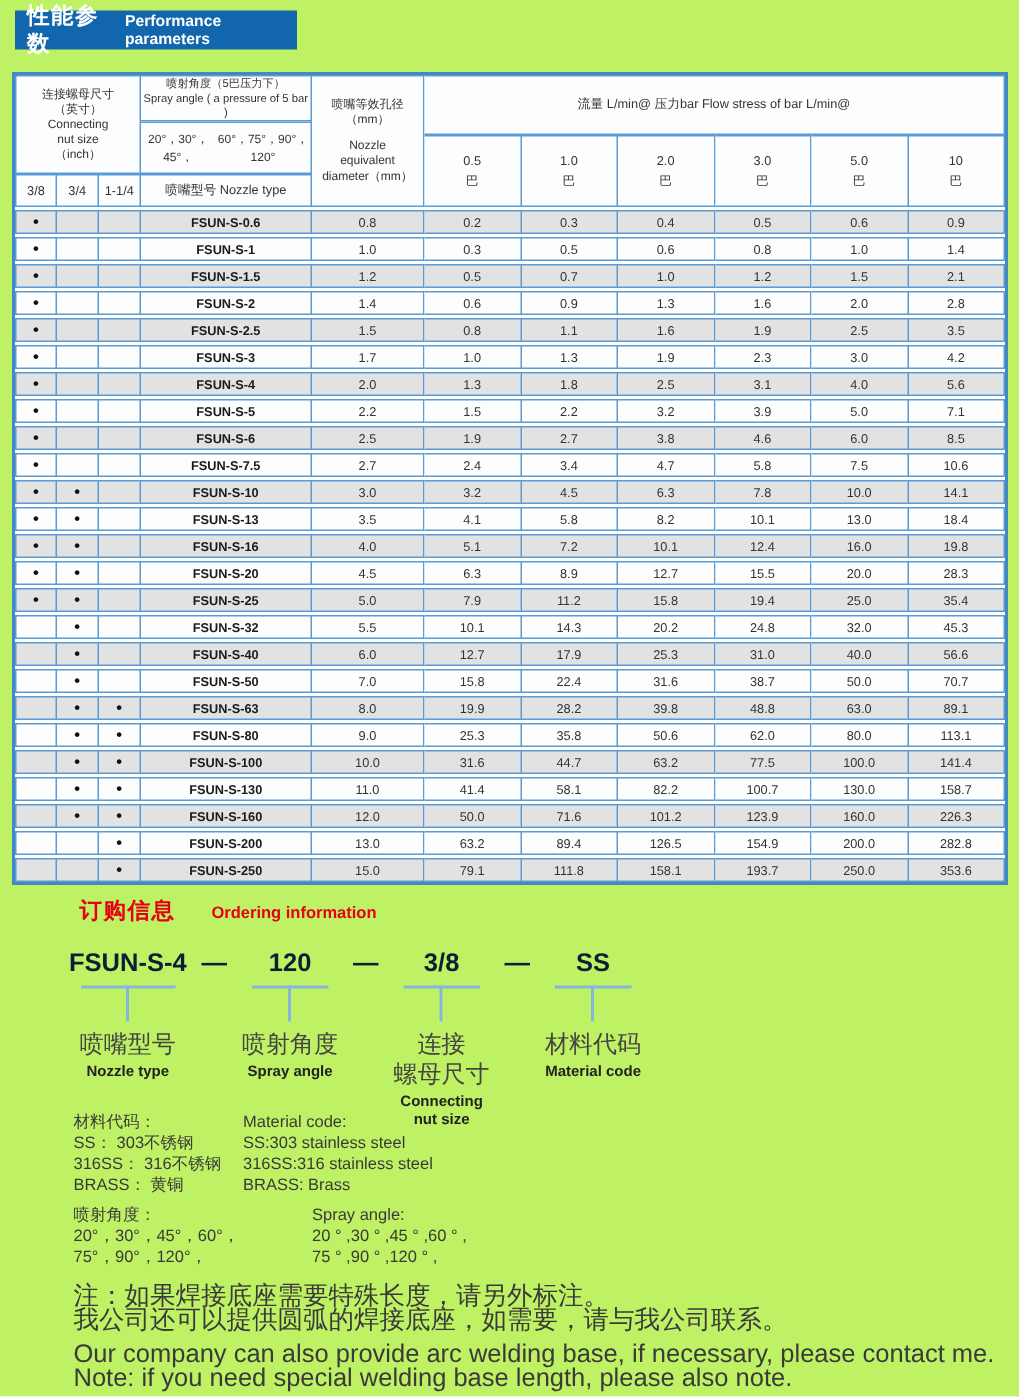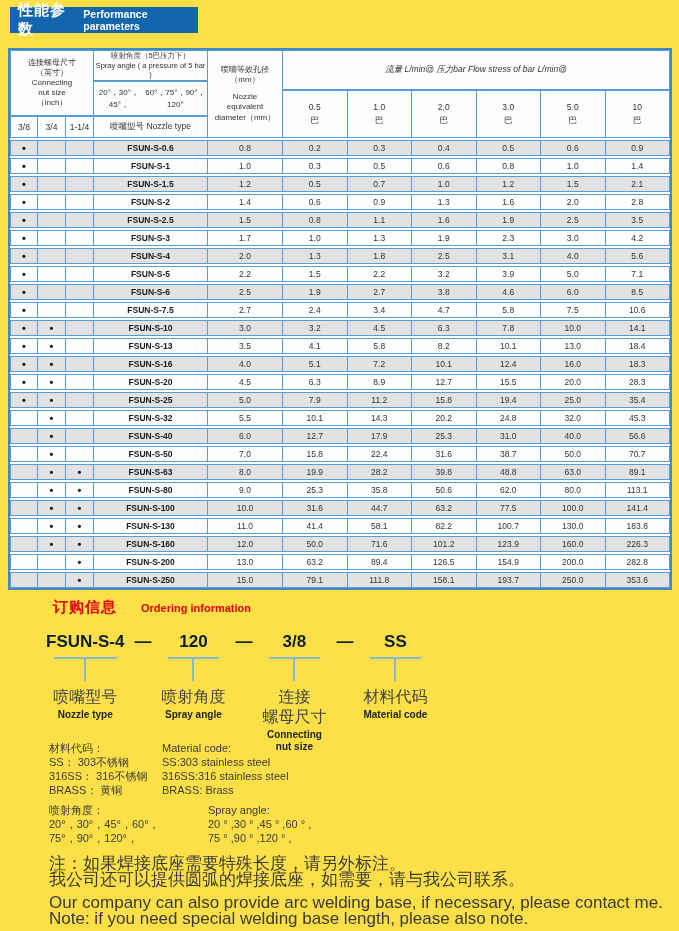--- a/index.html
+++ b/index.html
@@ -1,18 +1,18 @@
 <!DOCTYPE html>
 <html><head>
 <meta charset="utf-8">
 <style>
   * { margin:0; padding:0; box-sizing:border-box; }
   html,body { background:#fff; }
   body { font-family:"Liberation Sans","DejaVu Sans",sans-serif; color:#333; }
-  .page { position:relative; width:679px; height:931px; background:#fde047; overflow:hidden; }
+  .page { position:relative; width:679px; height:931px; background:#bef264; overflow:hidden; }
 
   
   .title-badge { position:absolute; left:10px; top:7px; width:188px; height:26px;
     background:#1266ad; color:#fff; display:flex; align-items:center; padding-left:8px; gap:6px; }
   .title-badge .zh { font-size:15px; font-weight:bold; letter-spacing:1px; }
   .title-badge .en { font-size:10.5px; font-weight:bold; }
 
   
   .ptable { position:absolute; left:8px; top:48px; width:664px;
     border:2px solid #4089c2; background:#fff; padding:0; }
@@ -26,21 +26,21 @@
   .h-nut-top { height:66px; flex-direction:column; line-height:1.25; font-size:8px; padding:2px; }
   .h-nut-sizes { display:flex; height:22px; }
   .h-nut-size { font-size:8.5px; }
   .h-nut-size:nth-child(1){ width:28px; } .h-nut-size:nth-child(2){ width:28px; } .h-nut-size:nth-child(3){ width:28px; }
   .h-angle { width:114px; display:flex; flex-direction:column; }
   .h-angle-label { height:31px; flex-direction:column; font-size:7.5px; line-height:1.3; }
   .h-angle-degrees { height:35px; flex-direction:row; font-size:8px; line-height:1.4; }
   .h-nozzle-type { height:22px; font-size:8.5px; }
   .h-dia { width:75px; height:88px; flex-direction:column; font-size:8px; line-height:1.3; padding:2px; }
   .h-flow-group { flex:1; display:flex; flex-direction:column; }
-  .h-flow-label { height:48px; font-size:8.5px;font-style:italic; }
+  .h-flow-label { height:48px; font-size:8.5px; }
   .h-pressures { display:flex; height:57px; }
   .h-press { flex:1; flex-direction:column; line-height:1.5; font-size:8.5px; }
 
   .pt-row { display:flex; height:16px; margin-bottom:2px; }
   .pt-row:last-child { margin-bottom:0; }
   .pt-row.odd .pt-cell { background:#e2e2e2; }
   .pt-row.even .pt-cell { background:#fdfdfd; }
   .c-nut { width:28px; font-size:11px; font-weight:bold; color:#111; line-height:0; }
   .c-model { width:114px; font-weight:bold; color:#1a1a1a; }
   .c-dia { width:75px; }
@@ -306,21 +306,21 @@
           <div class="pt-cell c-nut first-cell">•</div>
           <div class="pt-cell c-nut">•</div>
           <div class="pt-cell c-nut"></div>
           <div class="pt-cell c-model">FSUN-S-16</div>
           <div class="pt-cell c-dia">4.0</div>
           <div class="pt-cell c-flow">5.1</div>
           <div class="pt-cell c-flow">7.2</div>
           <div class="pt-cell c-flow">10.1</div>
           <div class="pt-cell c-flow">12.4</div>
           <div class="pt-cell c-flow">16.0</div>
-          <div class="pt-cell c-flow">18.3</div>
+          <div class="pt-cell c-flow">19.8</div>
         </div>
         <div class="pt-row even">
           <div class="pt-cell c-nut first-cell">•</div>
           <div class="pt-cell c-nut">•</div>
           <div class="pt-cell c-nut"></div>
           <div class="pt-cell c-model">FSUN-S-20</div>
           <div class="pt-cell c-dia">4.5</div>
           <div class="pt-cell c-flow">6.3</div>
           <div class="pt-cell c-flow">8.9</div>
           <div class="pt-cell c-flow">12.7</div>
@@ -423,21 +423,21 @@
           <div class="pt-cell c-nut first-cell"></div>
           <div class="pt-cell c-nut">•</div>
           <div class="pt-cell c-nut">•</div>
           <div class="pt-cell c-model">FSUN-S-130</div>
           <div class="pt-cell c-dia">11.0</div>
           <div class="pt-cell c-flow">41.4</div>
           <div class="pt-cell c-flow">58.1</div>
           <div class="pt-cell c-flow">82.2</div>
           <div class="pt-cell c-flow">100.7</div>
           <div class="pt-cell c-flow">130.0</div>
-          <div class="pt-cell c-flow">183.8</div>
+          <div class="pt-cell c-flow">158.7</div>
         </div>
         <div class="pt-row odd">
           <div class="pt-cell c-nut first-cell"></div>
           <div class="pt-cell c-nut">•</div>
           <div class="pt-cell c-nut">•</div>
           <div class="pt-cell c-model">FSUN-S-160</div>
           <div class="pt-cell c-dia">12.0</div>
           <div class="pt-cell c-flow">50.0</div>
           <div class="pt-cell c-flow">71.6</div>
           <div class="pt-cell c-flow">101.2</div>

